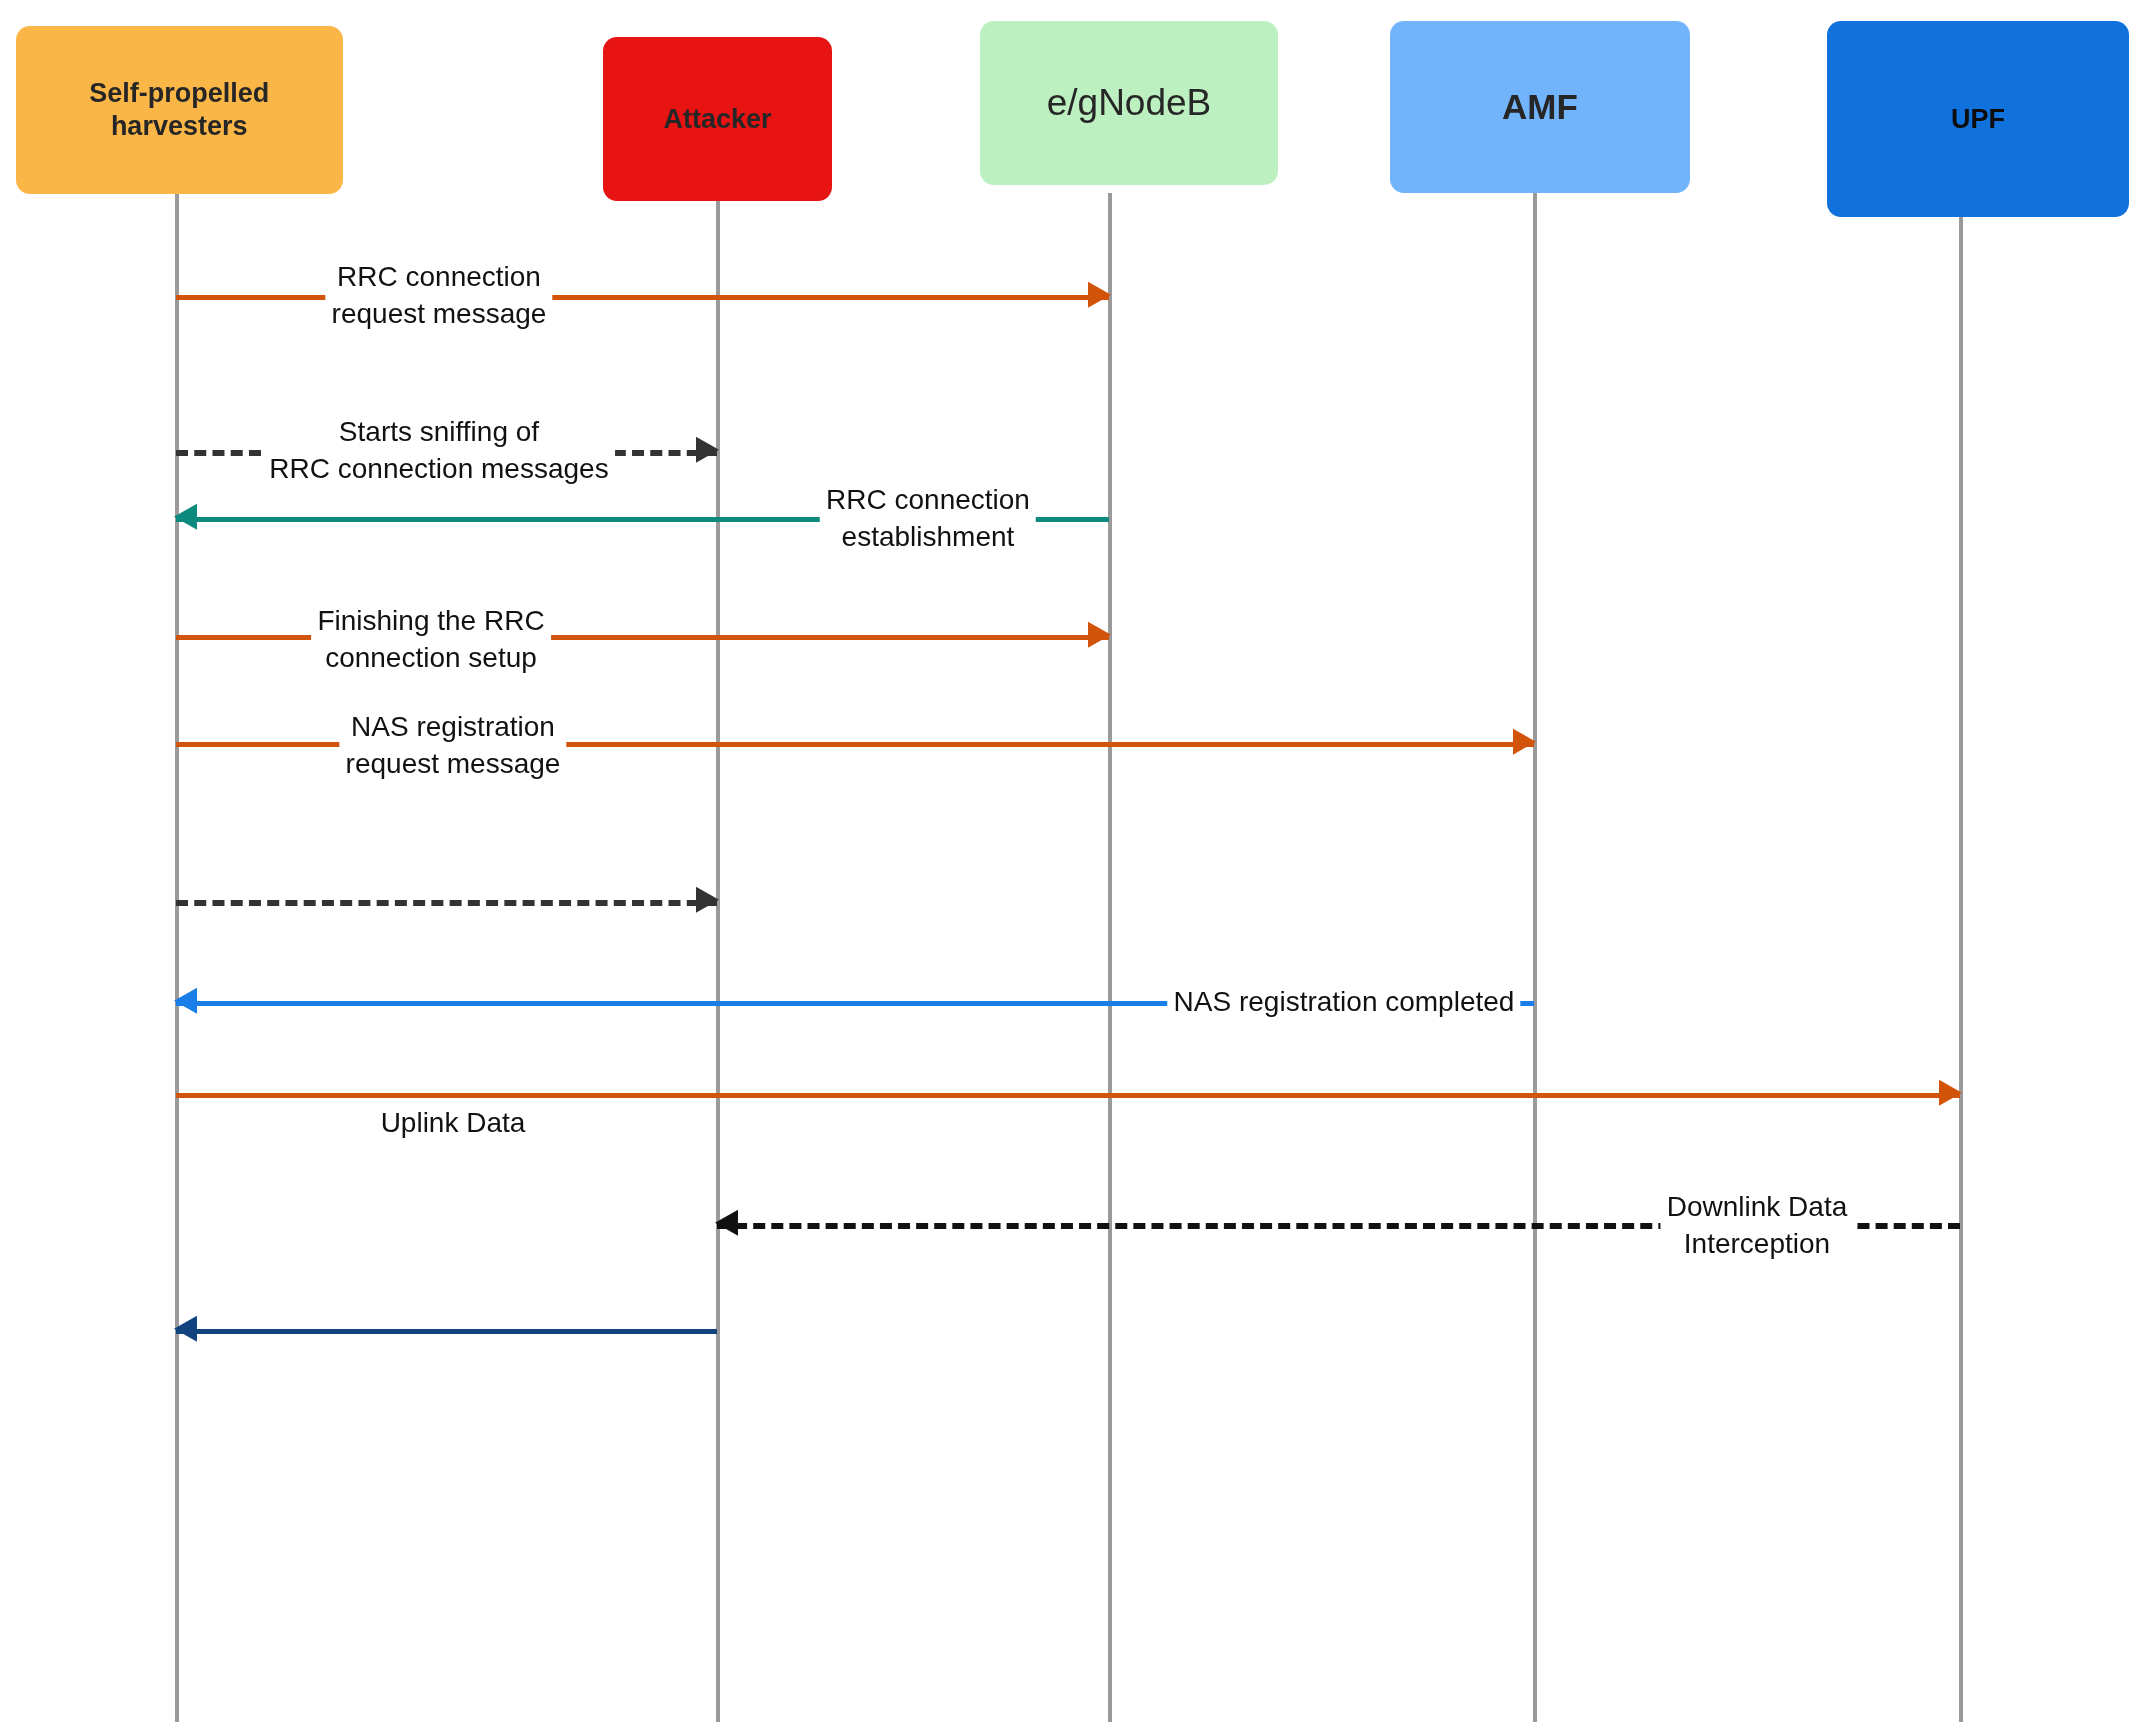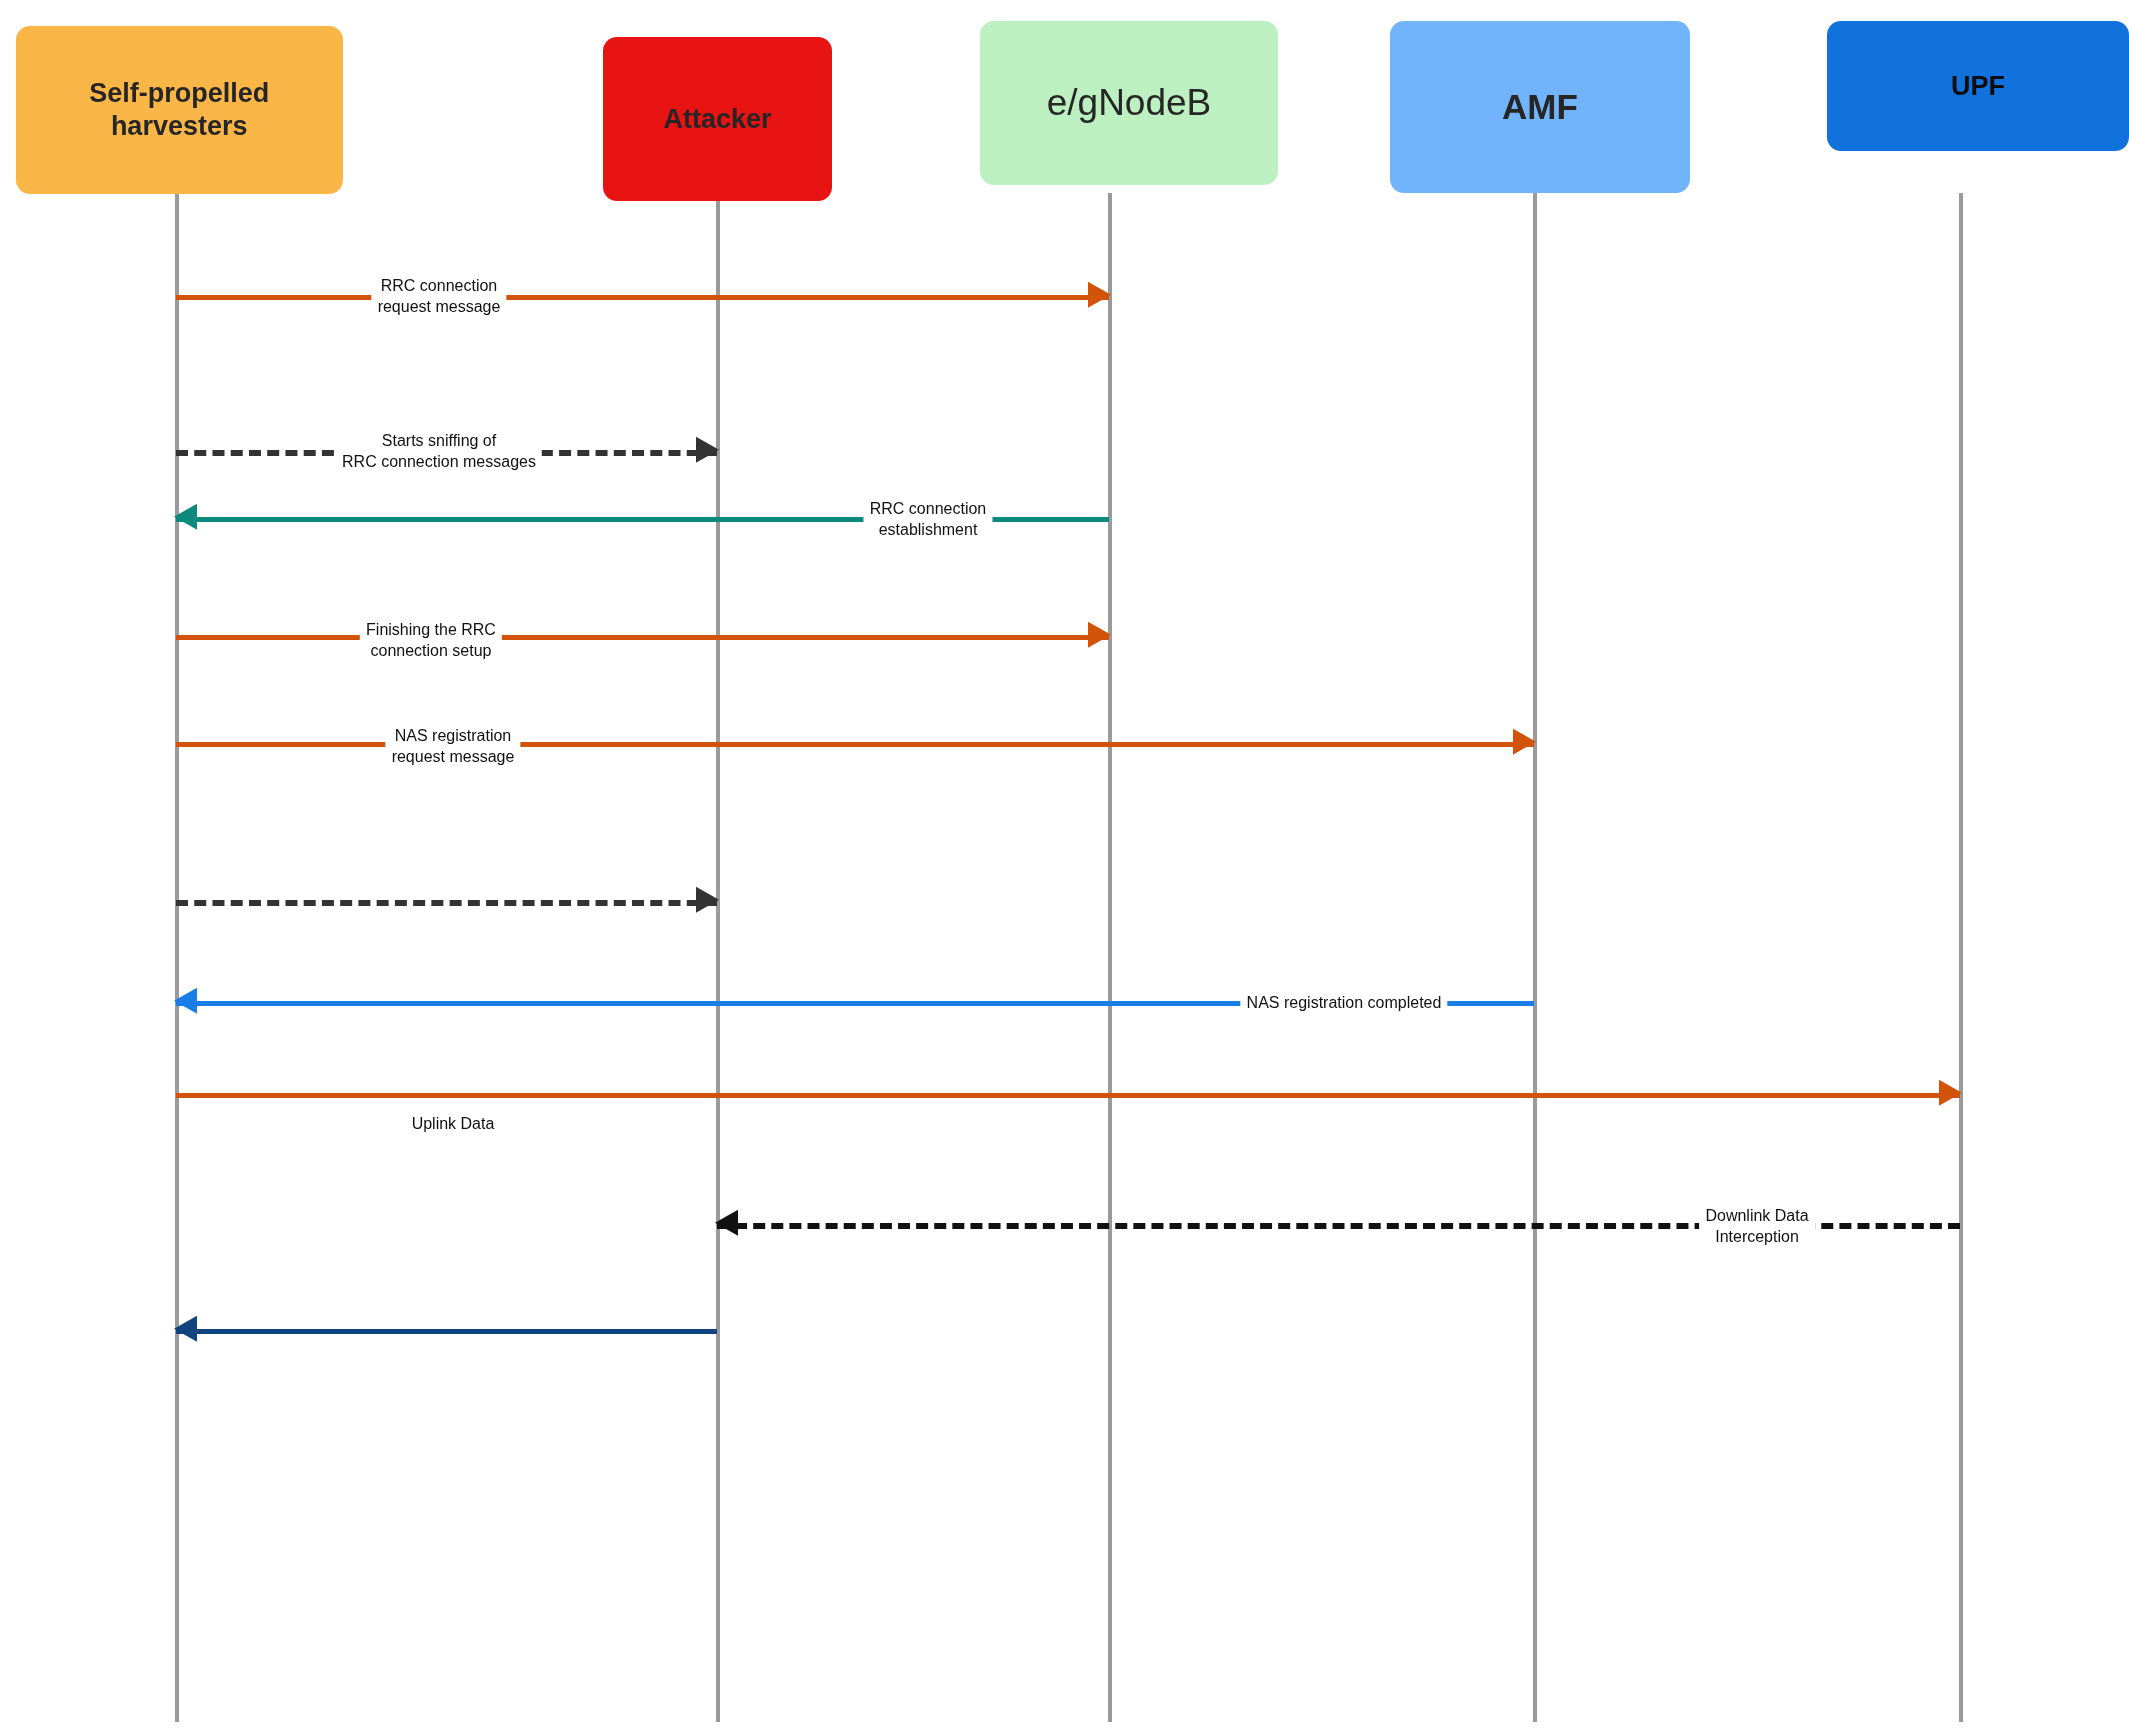--- a/index.html
+++ b/index.html
@@ -7,21 +7,21 @@
   #canvas{position:relative;width:2129px;height:1729px;background:#fff;overflow:hidden;}
   .actor-box{position:absolute;border-radius:14px;display:flex;align-items:center;justify-content:center;text-align:center;line-height:1.22;box-sizing:border-box;}
   .actor-label{display:block;width:100%;padding:0 7.8px;}
   .lifeline{position:absolute;width:3.9px;background:#9a9a9a;}
   .msg{position:absolute;height:0;}
   .msg-line{position:absolute;left:0;top:0;height:0;border-top-width:5.5px;border-top-style:solid;width:100%;}
   .msg-line.dashed{border-top-style:dashed;border-top-width:6.3px;}
   .arrow-head{position:absolute;width:0;height:0;top:50%;}
   .arrow-right{border-top:13.3px solid transparent;border-bottom:13.3px solid transparent;border-left-width:23.5px;border-left-style:solid;right:-1.6px;transform:translateY(-13.3px);}
   .arrow-left{border-top:13.3px solid transparent;border-bottom:13.3px solid transparent;border-right-width:23.5px;border-right-style:solid;left:-1.6px;transform:translateY(-13.3px);}
-  .msg-label{position:absolute;text-align:center;color:#111111;font-size:16px;line-height:1.32;white-space:pre-line;background:#ffffff;padding:1.6px 6.3px;box-sizing:border-box;transform:translate(-50%,-50%);}
+  .msg-label{position:absolute;text-align:center;color:#111111;font-size:28px;line-height:1.32;white-space:pre-line;background:#ffffff;padding:1.6px 6.3px;box-sizing:border-box;transform:translate(-50%,-50%);}
 </style>
 </head>
 <body>
 
 <div id="canvas">
     <div class="lifeline" style="left: 175px; top: 193px; height: 1529px; background: rgb(154, 154, 154);"></div>
     <div class="lifeline" style="left: 716px; top: 193px; height: 1529px; background: rgb(154, 154, 154);"></div>
     <div class="lifeline" style="left: 1108px; top: 193px; height: 1529px; background: rgb(154, 154, 154);"></div>
     <div class="lifeline" style="left: 1533px; top: 193px; height: 1529px; background: rgb(154, 154, 154);"></div>
     <div class="lifeline" style="left: 1959px; top: 193px; height: 1529px; background: rgb(154, 154, 154);"></div>
@@ -31,21 +31,21 @@
     </div>
     <div class="actor-box" style="left: 603px; top: 21px; width: 229px; height: 164px; background: rgb(232, 19, 19); margin-top: 16px;">
       <span class="actor-label" style="color: rgb(38, 38, 38); font-weight: bold; font-size: 27px; white-space: pre-line;">Attacker</span>
     </div>
     <div class="actor-box" style="left: 980px; top: 21px; width: 298px; height: 164px; background: rgb(189, 240, 192);">
       <span class="actor-label" style="color: rgb(38, 38, 38); font-weight: normal; font-size: 37px; white-space: pre-line;">e/gNodeB</span>
     </div>
     <div class="actor-box" style="left: 1390px; top: 21px; width: 300px; height: 172px; background: rgb(114, 180, 251);">
       <span class="actor-label" style="color: rgb(38, 38, 38); font-weight: bold; font-size: 35px; white-space: pre-line;">AMF</span>
     </div>
-    <div class="actor-box" style="left: 1827px; top: 21px; width: 302px; height: 130px; background: rgb(18, 114, 221); align-items: center;">
+    <div class="actor-box" style="left: 1827px; top: 21px; width: 302px; height: 196px; background: rgb(18, 114, 221); align-items: center;">
       <span class="actor-label" style="color: rgb(13, 13, 13); font-weight: bold; font-size: 27px; white-space: pre-line;">UPF</span>
     </div>
     <div class="msg" style="left: 176px; top: 295px; width: 933px;">
       <div class="msg-line" style="border-top-color: rgb(210, 84, 10);"></div>
       <div class="arrow-head arrow-right" style="border-left-color: rgb(210, 84, 10);"></div>
     </div>
     <div class="msg-label" style="left: 439px; top: 296px;">RRC connection
 request message</div>
     <div class="msg" style="left: 176px; top: 450px; width: 541px;">
       <div class="msg-line dashed" style="border-top-color: rgb(51, 51, 51);"></div>

